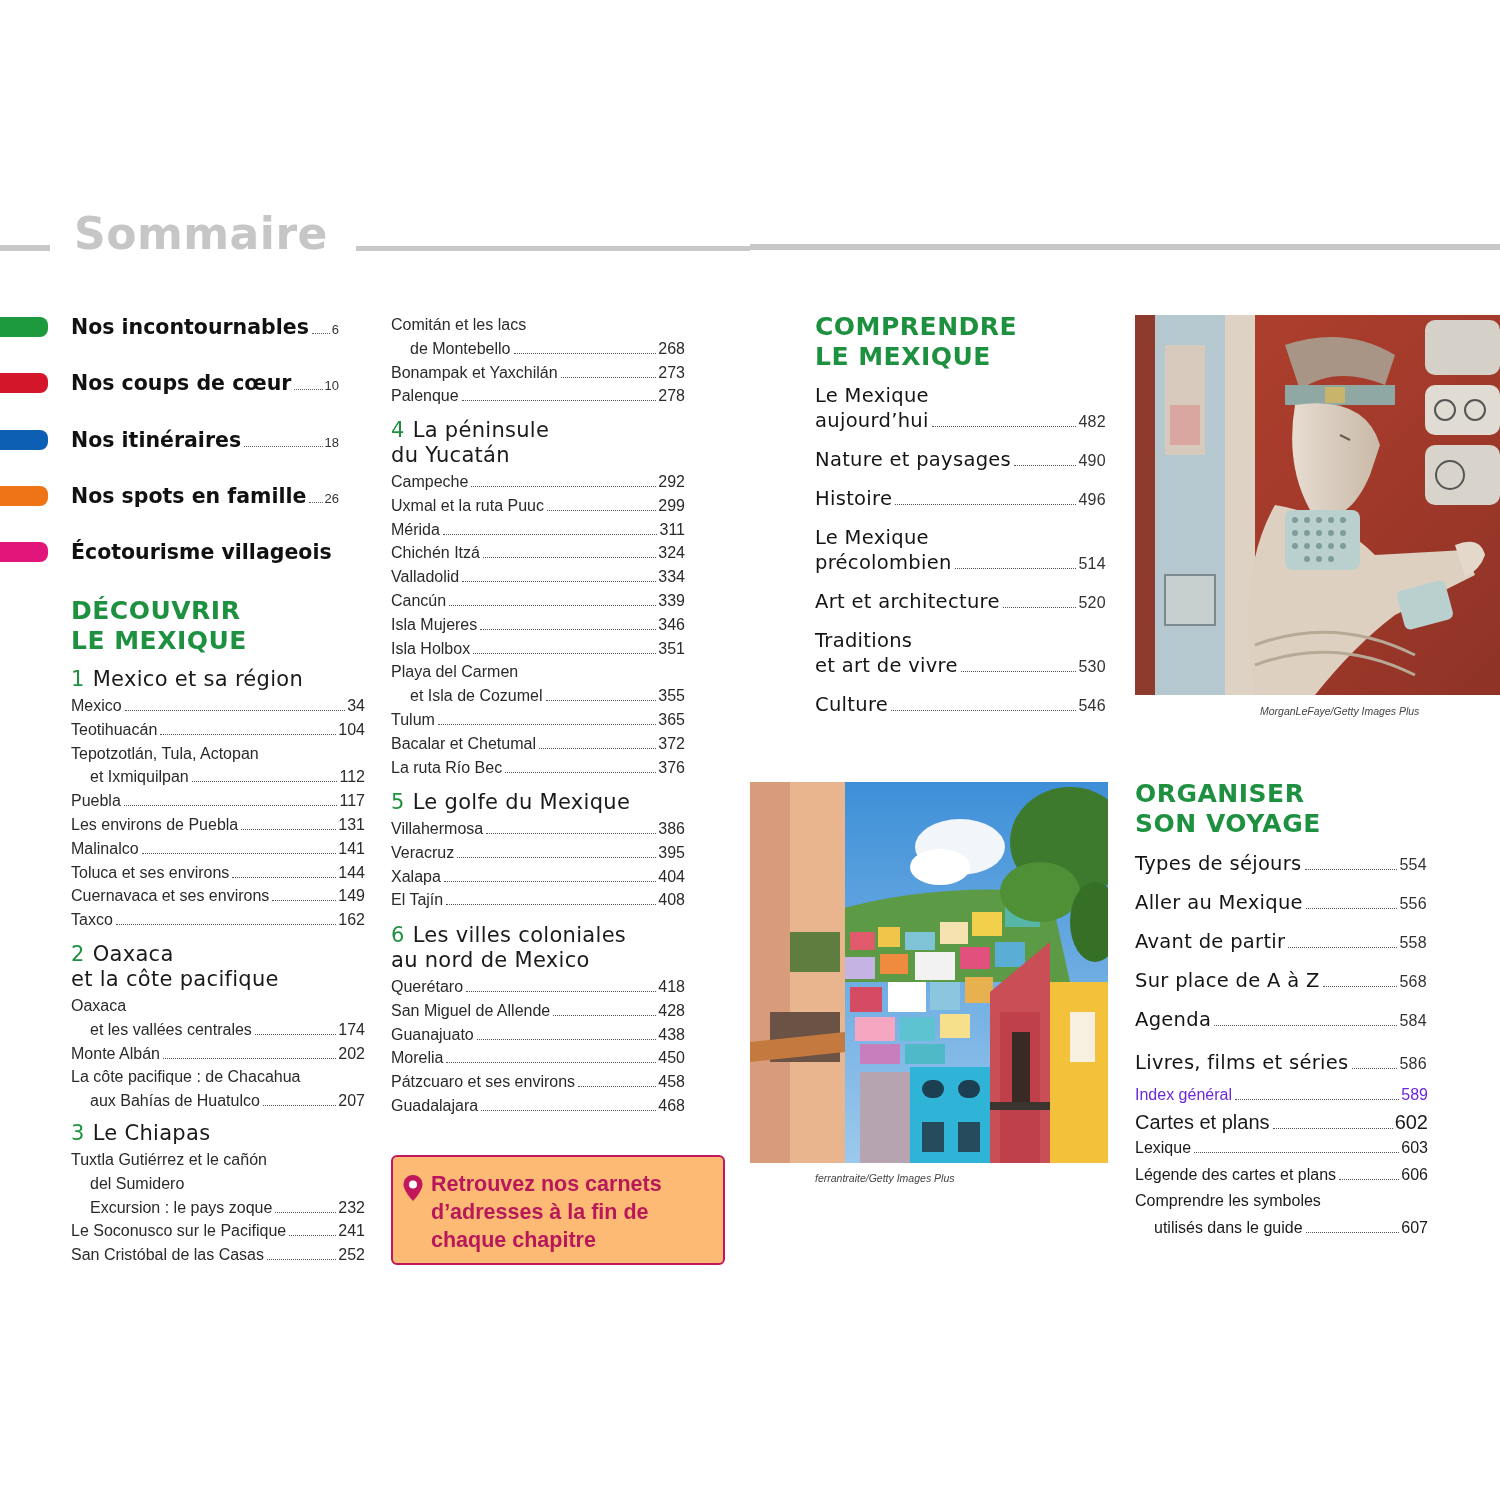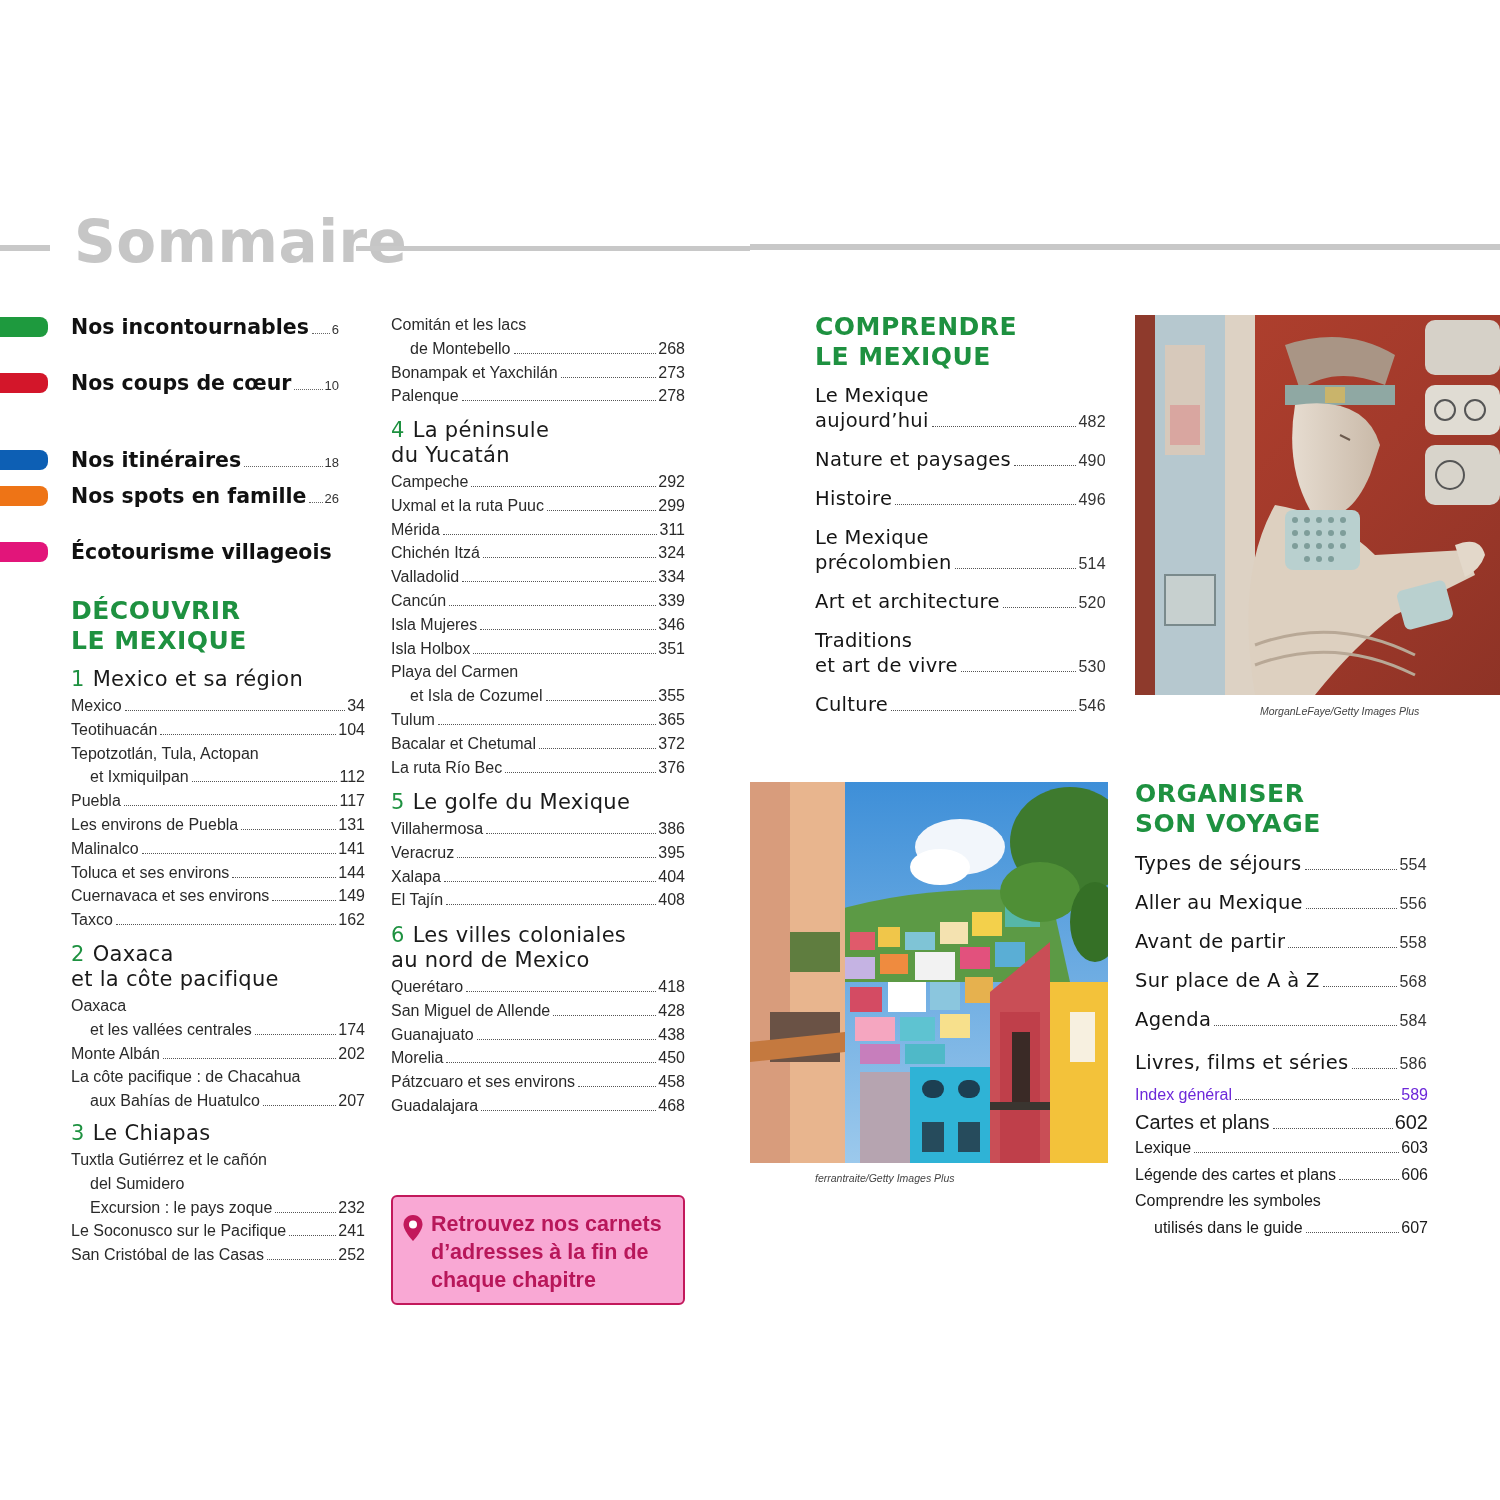--- a/index.html
+++ b/index.html
@@ -1,21 +1,21 @@
 <!DOCTYPE html>
 <html><head>
 <meta charset="utf-8">
 <style>
   * { box-sizing: border-box; margin: 0; padding: 0; }
   html, body { width: 1500px; height: 1500px; background: #ffffff; overflow: hidden; }
   body { position: relative; font-family: "Liberation Sans", "DejaVu Sans", sans-serif; color: #1d1d1b; }
 
   
   .rule { position: absolute; height: 6px; background: #c8c8c8; }
-  .page-title { position: absolute; left: 74px; top: 208px; font-family: "DejaVu Sans", sans-serif; font-weight: bold; font-size: 58px; color: #c6c6c6; letter-spacing: 0.5px; }
+  .page-title { position: absolute; left: 74px; top: 208px; font-family: "DejaVu Sans", sans-serif; font-weight: bold; font-size: 44px; color: #c6c6c6; letter-spacing: 0.5px; }
 
   
   .hl-row { position: absolute; left: 0; width: 340px; height: 30px; display: flex; align-items: center; }
   .hl-bar { position: absolute; left: 0; width: 48px; height: 20px; border-radius: 0 8px 8px 0; }
   .hl-label { position: absolute; left: 71px; font-family: "DejaVu Sans", sans-serif; font-weight: bold; font-size: 20.5px; color: #111; white-space: nowrap; display: flex; align-items: baseline; width: 268px; }
   .hl-label .txt { white-space: nowrap; }
   .hl-label .dots { flex: 1; border-bottom: 1.5px dotted #666; margin: 0 2px 4px 3px; min-width: 8px; }
   .hl-label .pg { font-family: "Liberation Sans", sans-serif; font-weight: normal; font-size: 13px; color: #333; }
 
   
@@ -31,21 +31,21 @@
   .toc-line { display: flex; align-items: baseline; white-space: nowrap; }
   .toc-line .indent { padding-left: 19px; }
   .toc-line .dots { flex: 1; border-bottom: 1.4px dotted #555; margin: 0 2px 4px 3px; min-width: 6px; }
   .toc-line .pg { text-align: center; }
 
   
   .big-entry { font-family: "DejaVu Sans", sans-serif; font-size: 19.5px; line-height: 25px; color: #151515; letter-spacing: 0.3px; }
   .big-entry .pg { font-family: "Liberation Sans", sans-serif; font-size: 16px; color: #333; }
 
   
-  .callout { position: absolute; left: 391px; top: 1155px; width: 294px; height: 110px; border: 2.5px solid #c2185b; border-radius: 6px; background: #f9a8d4; margin-top: 40px; }
+  .callout { position: absolute; left: 391px; top: 1155px; width: 334px; height: 110px; border: 2.5px solid #c2185b; border-radius: 6px; background: #fdba74; }
   .callout-icon { position: absolute; left: 9px; top: 17px; width: 22px; height: 28px; }
   .callout-text { position: absolute; left: 38px; top: 13px; font-family: "Liberation Sans", sans-serif; font-weight: bold; font-size: 21.5px; line-height: 28px; color: #b8175a; }
 
   
   .photo { position: absolute; overflow: hidden; }
   .credit { position: absolute; font-family: "Liberation Sans", sans-serif; font-style: italic; font-size: 10.5px; color: #444; white-space: nowrap; }
 </style>
 </head>
 <body>
 
@@ -64,21 +64,21 @@
       </div>
   </div>
   <div class="hl-row" style="top:368px;">
     <div class="hl-bar" style="background:#d3162a;"></div>
     <div class="hl-label">
         <span class="txt">Nos coups de cœur</span>
         <span class="dots"></span>
         <span class="pg">10</span>
       </div>
   </div>
-  <div class="hl-row" style="top:425px;margin-top:20px;">
+  <div class="hl-row" style="top:425px;">
     <div class="hl-bar" style="background:#0d5fb4;"></div>
     <div class="hl-label">
         <span class="txt">Nos itinéraires</span>
         <span class="dots"></span>
         <span class="pg">18</span>
       </div>
   </div>
   <div class="hl-row" style="top:481px;">
     <div class="hl-bar" style="background:#ee7416;"></div>
     <div class="hl-label">

